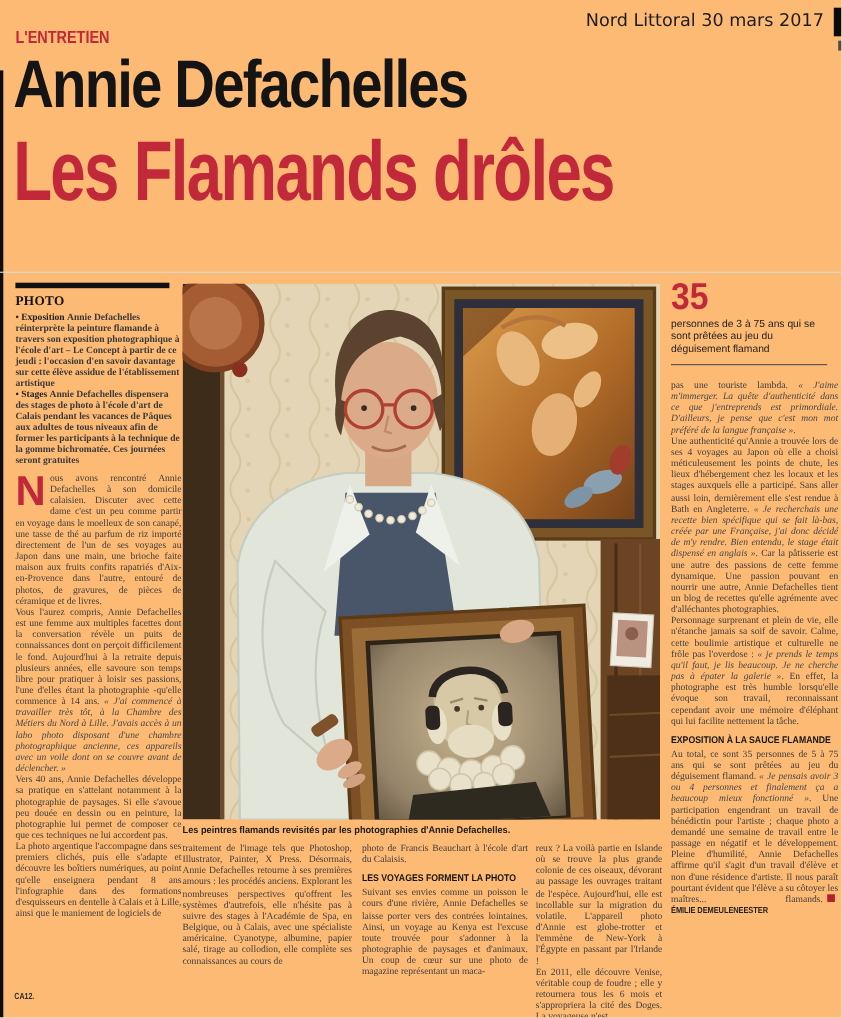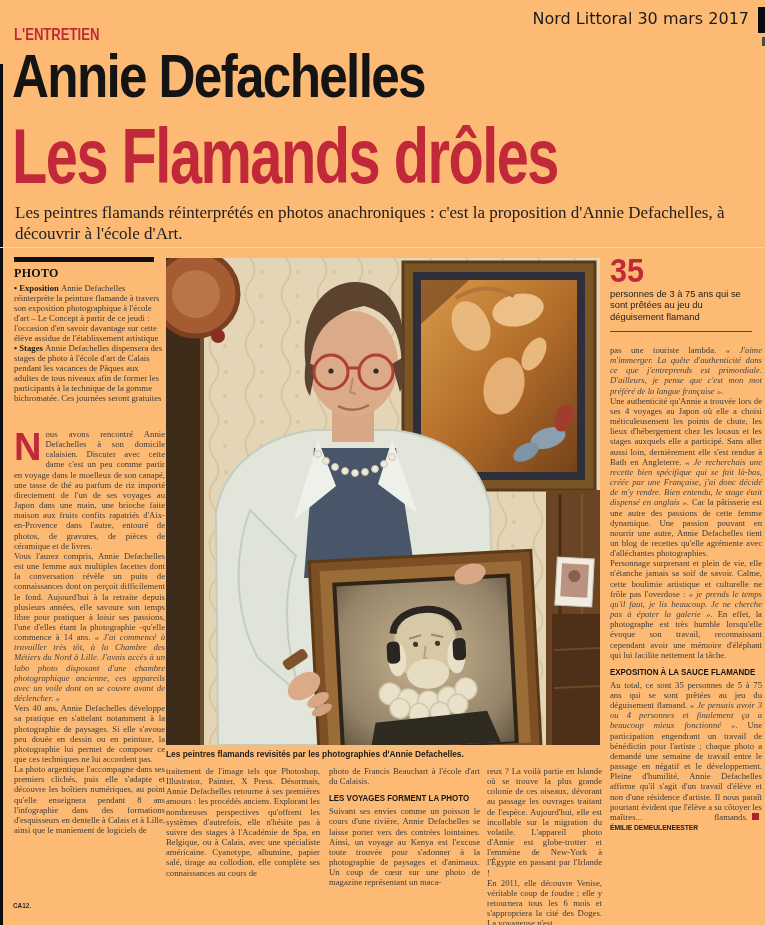--- a/index.html
+++ b/index.html
@@ -15,21 +15,21 @@
   .title1{position:absolute;left:12px;top:46px;font:bold 61px/61px "Liberation Sans",sans-serif;
           color:#141414;transform:scaleX(.84);transform-origin:0 0;letter-spacing:-2px;white-space:nowrap;}
   .title2{position:absolute;left:12px;top:118px;font:bold 77px/77px "Liberation Sans",sans-serif;
           transform:scaleX(.75);transform-origin:0 0;letter-spacing:-2px;white-space:nowrap;}
   .standfirst{position:absolute;left:15px;top:202px;width:710px;font:17px/21px "Liberation Serif",serif;color:#202020;}
   .top-rule{position:absolute;left:0;top:247px;width:765px;border-top:1px solid #d9d9d4;}
   
   .focus{position:absolute;left:14px;top:257px;width:150px;}
   .focus-bar{width:140px;height:5px;background:#101010;margin-bottom:4px;}
   .focus-title{font:bold 12px "Liberation Serif",serif;color:#111;letter-spacing:.3px;margin-bottom:2px;}
-  .focus p{margin:0;font-size:8.7px;line-height:10px;color:#3a3a3a;text-align:left;}
+  .focus p{margin:0;font-size:8.7px;line-height:10px;color:#3a3a3a;text-align:left;font-weight:bold;}
   .focus p b{color:#222;}
   
   .bodycol{position:absolute;}
   .bodycol p{margin:0;text-align:justify;font-size:8.7px;line-height:10.15px;color:#3d3d3d;hyphens:auto;}
   .bodycol p i{color:#474747;font-family:Liberation Serif, serif;}
   .dropcap{float:left;font:bold 38px/32px "Liberation Sans",sans-serif;padding:2px 4px 0 0;}
   .col-heading{font:bold 8.8px/11px "Liberation Sans",sans-serif;color:#141414;
                transform:scaleX(.9);transform-origin:0 50%;white-space:nowrap;margin:7px 0 2px;}
   
   .photo{position:absolute;left:166px;top:258px;width:434px;height:487px;}
@@ -53,21 +53,20 @@
 <div class="page">
 
   <div class="masthead">Nord Littoral 30 mars 2017</div>
   <div class="edge-mark-top"></div>
   <div class="edge-mark-small"></div>
   <div class="edge-line-left"></div>
 
   <div class="kicker" style="color:#c1293a">L'ENTRETIEN</div>
   <div class="title1">Annie Defachelles</div>
   <div class="title2" style="color:#c1293a">Les Flamands drôles</div>
-  <div class="standfirst">Les peintres flamands réinterprétés en photos anachroniques : c'est la proposition d'Annie Defachelles, à découvrir à l'école d'Art.</div>
   <div class="top-rule"></div>
 
   <div class="focus">
     <div class="focus-bar"></div>
     <div class="focus-title">PHOTO</div>
     <div>
         <p><b>• Exposition </b>Annie Defachelles réinterprète la peinture flamande à travers son exposition photographique à l'école d'art – Le Concept à partir de ce jeudi : l'occasion d'en savoir davantage sur cette élève assidue de l'établissement artistique</p>
         <p><b>• Stages </b>Annie Defachelles dispensera des stages de photo à l'école d'art de Calais pendant les vacances de Pâques aux adultes de tous niveaux afin de former les participants à la technique de la gomme bichromatée. Ces journées seront gratuites</p>
       </div>
   </div>

